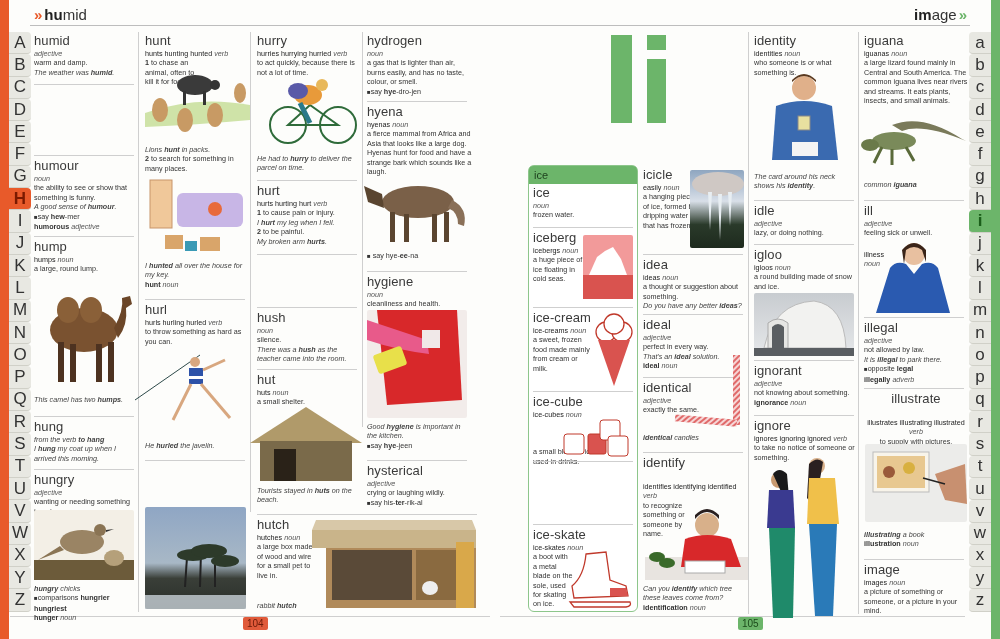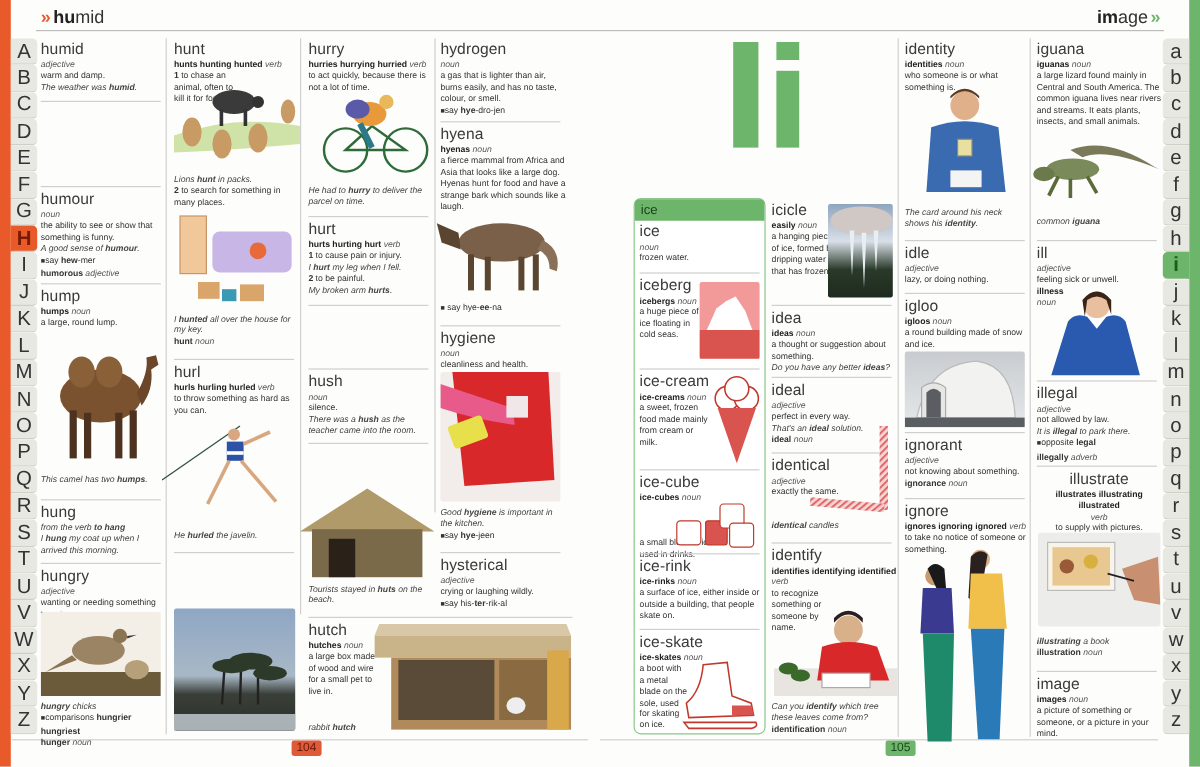--- a/index.html
+++ b/index.html
@@ -29,21 +29,21 @@
   .tab { height: 22.3px; width: 22px; display: flex; align-items: center; justify-content: center;
          font-size: 17px; color: #333; background: #e8e8e2; border-bottom: 1px solid #d0d0c8; }
   .tabs.left .tab { border-radius: 0 4px 4px 0; }
   .tabs.right .tab { border-radius: 4px 0 0 4px; }
   .tab.active-left { background: #e85a2a; color: #7a1a00; font-weight: bold; }
   .tab.active-right { background: #6cb56a; color: #1b5e1a; font-weight: bold; }
   .vrule { position: absolute; top: 32px; width: 1px; background: #cfcfcf; }
 
   .entry { position: absolute; font-size: 7.2px; line-height: 9.4px; color: #333; }
   .hw { font-size: 13px; line-height: 14px; color: #3a3a3a; font-weight: normal; letter-spacing: 0.1px; margin-bottom: 1px; }
-  .forms { font-weight: bold; color: #222; }
+  .forms { font-weight: normal; color: #222; margin-top: 12px; }
   .pos { font-style: italic; color: #555; font-weight: normal; }
   .ex { font-style: italic; color: #444; }
   .ex b { font-weight: bold; }
   .note::before { content: "\25A0 "; font-size: 6px; }
   .note b { font-weight: bold; }
   .sep { position: absolute; height: 1px; background: #cfcfcf; }
 
   .pic { position: absolute; border-radius: 2px; }
 
   
@@ -316,20 +316,25 @@
   <div class="sep" style="left:257px; top:307px; width:100px;"></div>
 
   <div class="entry" style="left:257px; top:311px; width:104px;">
     <div class="hw">hush</div>
     <div class="pos">noun</div>
     <div>silence.</div>
     <div class="ex"><span>There was a </span><b>hush</b><span> as the teacher came into the room.</span></div>
   </div>
   <div class="sep" style="left:257px; top:369px; width:100px;"></div>
 
+  <div class="entry" style="left:257px; top:373px; width:104px;">
+    <div class="hw">hut</div>
+    <div><span class="forms">huts</span> <span class="pos">noun</span></div>
+    <div>a small shelter.</div>
+  </div>
   <div class="pic" style="left:250px; top:405px; width:112px; height:78px;">
     <svg width="112" height="78" viewBox="0 0 112 78">
       <path d="M0 38 L56 2 L112 38 Z" fill="#b09a6a"></path>
       <rect x="10" y="36" width="92" height="40" fill="#7a6a4a"></rect>
       <rect x="24" y="44" width="22" height="32" fill="#2a2218"></rect>
     </svg>
   </div>
   <div class="entry ex" style="left:257px; top:486px; width:100px;">
     <span>Tourists stayed in </span><b>huts</b><span> on the beach.</span>
   </div>
@@ -461,25 +466,20 @@
   <div class="pic" style="left:562px; top:418px; width:70px; height:40px;">
     <svg width="70" height="40" viewBox="0 0 70 40">
       <rect x="2" y="16" width="20" height="20" rx="3" fill="#fff" stroke="#c0392b"></rect>
       <rect x="26" y="16" width="18" height="20" rx="2" fill="#d9534f" stroke="#c0392b"></rect>
       <rect x="38" y="2" width="20" height="20" rx="3" fill="#fff" stroke="#c0392b"></rect>
       <rect x="46" y="18" width="20" height="20" rx="3" fill="#fff" stroke="#c0392b"></rect>
     </svg>
   </div>
   <div class="sep" style="left:533px; top:461px; width:100px;"></div>
 
-  <div class="entry" style="left:533px; top:465px; width:100px;">
-    <div class="hw">ice-rink</div>
-    <div><span class="forms">ice-rinks</span> <span class="pos">noun</span></div>
-    <div>a surface of ice, either inside or outside a building, that people skate on.</div>
-  </div>
   <div class="sep" style="left:533px; top:524px; width:100px;"></div>
 
   <div class="entry" style="left:533px; top:528px; width:40px;">
     <div class="hw" style="width:90px;">ice-skate</div>
     <div style="width:90px;"><span class="forms">ice-skates</span> <span class="pos">noun</span></div>
     <div>a boot with a metal blade on the sole, used for skating on ice.</div>
   </div>
   <div class="pic" style="left:566px; top:550px; width:68px; height:60px;">
     <svg width="68" height="60" viewBox="0 0 68 60">
       <path d="M20 4 L40 2 L44 30 L60 36 L62 46 L8 48 L6 36 Q18 26 20 4 Z" fill="#fff" stroke="#c0392b" stroke-width="1.3"></path>

